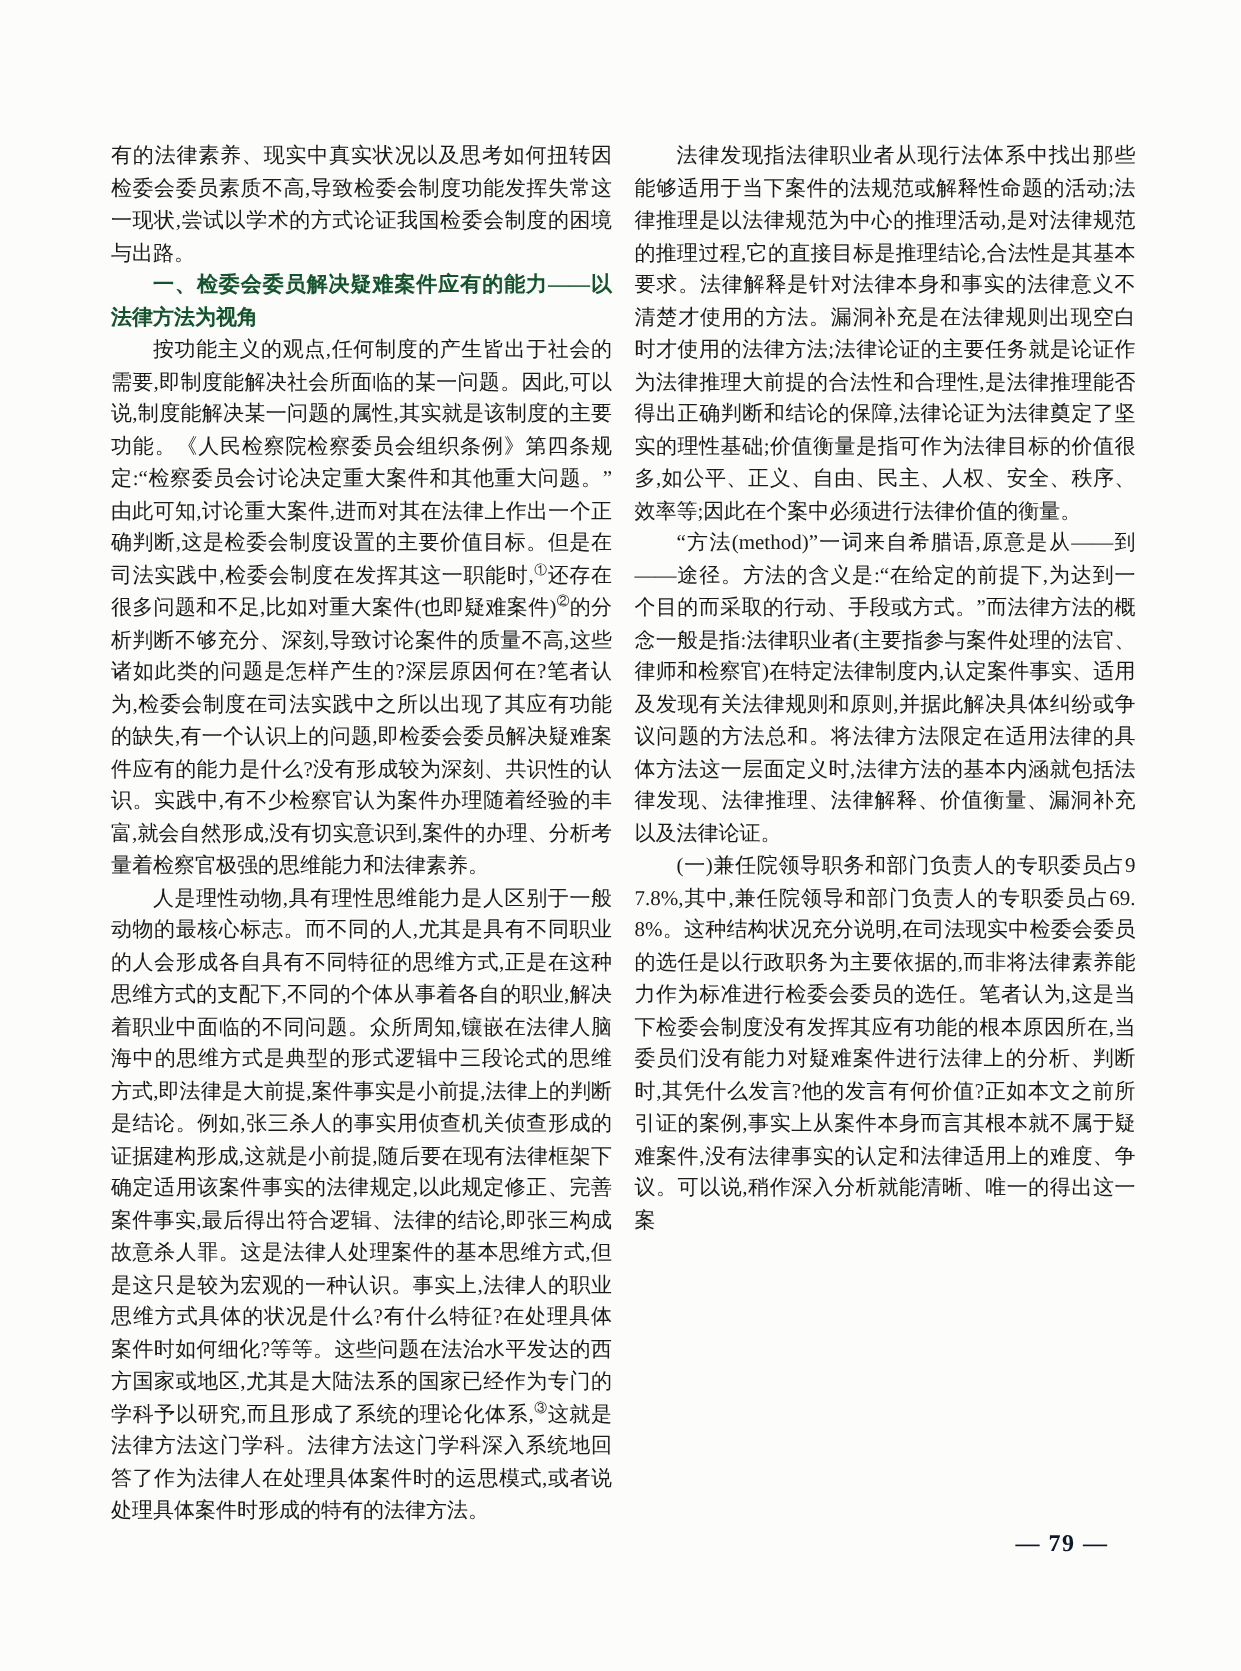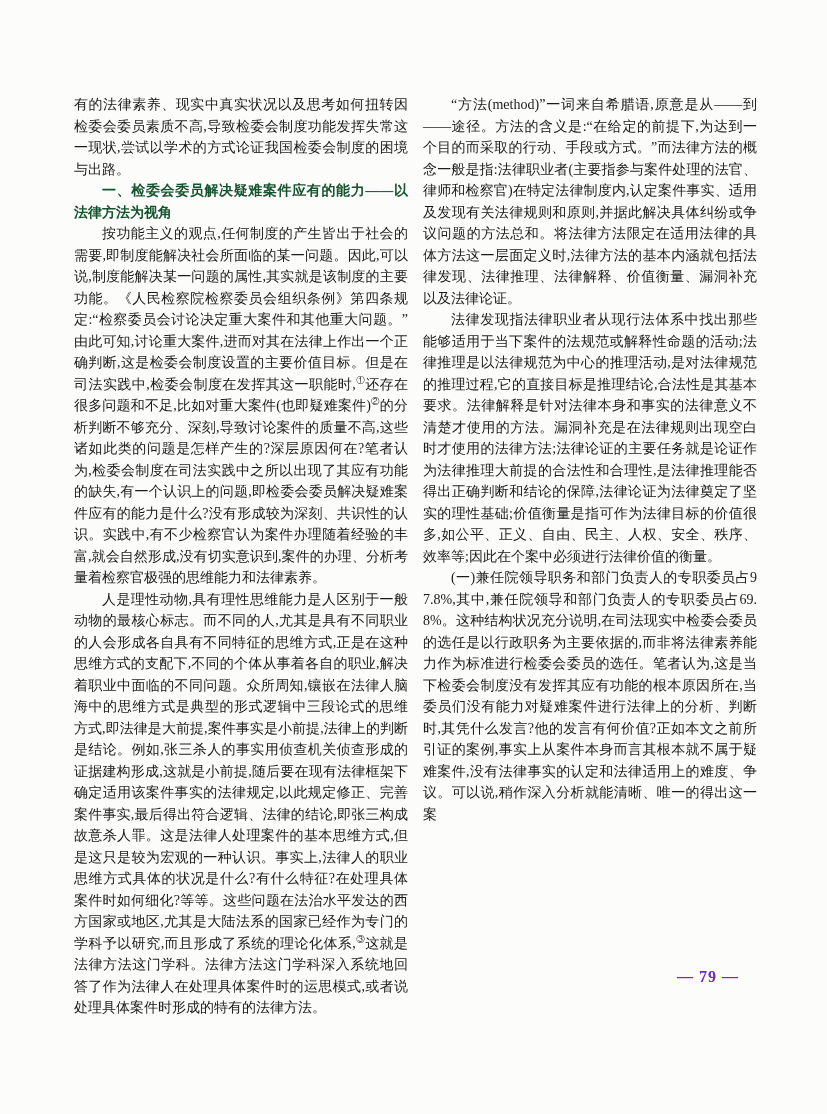--- a/index.html
+++ b/index.html
@@ -37,38 +37,38 @@
     font-weight: bold;
     color: #14532d;
   }
   sup.fnref {
     font-size: 8.5px;
     line-height: 0;
     vertical-align: super;
   }
   .page-number {
     position: absolute;
-    top: 968px;
+    top: 1021px;
     right: 88px;
     font-size: 16px;
     font-weight: bold;
     letter-spacing: 1px;
     white-space: nowrap;
-    color: #6d28d9;
+    color: #0f172a;
   }
 </style>
 </head>
 <body>
 
 <div class="page" style="background: rgb(252, 252, 251); color: rgb(26, 26, 26);">
   <div class="col col-left">
       <p class="block no-indent">有的法律素养、现实中真实状况以及思考如何扭转因检委会委员素质不高,导致检委会制度功能发挥失常这一现状,尝试以学术的方式论证我国检委会制度的困境与出路。</p>
       <p class="block heading">一、检委会委员解决疑难案件应有的能力——以法律方法为视角</p>
       <p class="block">按功能主义的观点,任何制度的产生皆出于社会的需要,即制度能解决社会所面临的某一问题。因此,可以说,制度能解决某一问题的属性,其实就是该制度的主要功能。《人民检察院检察委员会组织条例》第四条规定:“检察委员会讨论决定重大案件和其他重大问题。”由此可知,讨论重大案件,进而对其在法律上作出一个正确判断,这是检委会制度设置的主要价值目标。但是在司法实践中,检委会制度在发挥其这一职能时,<sup class="fnref">①</sup>还存在很多问题和不足,比如对重大案件(也即疑难案件)<sup class="fnref">②</sup>的分析判断不够充分、深刻,导致讨论案件的质量不高,这些诸如此类的问题是怎样产生的?深层原因何在?笔者认为,检委会制度在司法实践中之所以出现了其应有功能的缺失,有一个认识上的问题,即检委会委员解决疑难案件应有的能力是什么?没有形成较为深刻、共识性的认识。实践中,有不少检察官认为案件办理随着经验的丰富,就会自然形成,没有切实意识到,案件的办理、分析考量着检察官极强的思维能力和法律素养。</p>
       <p class="block">人是理性动物,具有理性思维能力是人区别于一般动物的最核心标志。而不同的人,尤其是具有不同职业的人会形成各自具有不同特征的思维方式,正是在这种思维方式的支配下,不同的个体从事着各自的职业,解决着职业中面临的不同问题。众所周知,镶嵌在法律人脑海中的思维方式是典型的形式逻辑中三段论式的思维方式,即法律是大前提,案件事实是小前提,法律上的判断是结论。例如,张三杀人的事实用侦查机关侦查形成的证据建构形成,这就是小前提,随后要在现有法律框架下确定适用该案件事实的法律规定,以此规定修正、完善案件事实,最后得出符合逻辑、法律的结论,即张三构成故意杀人罪。这是法律人处理案件的基本思维方式,但是这只是较为宏观的一种认识。事实上,法律人的职业思维方式具体的状况是什么?有什么特征?在处理具体案件时如何细化?等等。这些问题在法治水平发达的西方国家或地区,尤其是大陆法系的国家已经作为专门的学科予以研究,而且形成了系统的理论化体系,<sup class="fnref">③</sup>这就是法律方法这门学科。法律方法这门学科深入系统地回答了作为法律人在处理具体案件时的运思模式,或者说处理具体案件时形成的特有的法律方法。</p>
     </div>
   <div class="col col-right">
+      <p class="block">法律发现指法律职业者从现行法体系中找出那些能够适用于当下案件的法规范或解释性命题的活动;法律推理是以法律规范为中心的推理活动,是对法律规范的推理过程,它的直接目标是推理结论,合法性是其基本要求。法律解释是针对法律本身和事实的法律意义不清楚才使用的方法。漏洞补充是在法律规则出现空白时才使用的法律方法;法律论证的主要任务就是论证作为法律推理大前提的合法性和合理性,是法律推理能否得出正确判断和结论的保障,法律论证为法律奠定了坚实的理性基础;价值衡量是指可作为法律目标的价值很多,如公平、正义、自由、民主、人权、安全、秩序、效率等;因此在个案中必须进行法律价值的衡量。</p>
       <p class="block">“方法(method)”一词来自希腊语,原意是从——到——途径。方法的含义是:“在给定的前提下,为达到一个目的而采取的行动、手段或方式。”而法律方法的概念一般是指:法律职业者(主要指参与案件处理的法官、律师和检察官)在特定法律制度内,认定案件事实、适用及发现有关法律规则和原则,并据此解决具体纠纷或争议问题的方法总和。将法律方法限定在适用法律的具体方法这一层面定义时,法律方法的基本内涵就包括法律发现、法律推理、法律解释、价值衡量、漏洞补充以及法律论证。</p>
-      <p class="block">法律发现指法律职业者从现行法体系中找出那些能够适用于当下案件的法规范或解释性命题的活动;法律推理是以法律规范为中心的推理活动,是对法律规范的推理过程,它的直接目标是推理结论,合法性是其基本要求。法律解释是针对法律本身和事实的法律意义不清楚才使用的方法。漏洞补充是在法律规则出现空白时才使用的法律方法;法律论证的主要任务就是论证作为法律推理大前提的合法性和合理性,是法律推理能否得出正确判断和结论的保障,法律论证为法律奠定了坚实的理性基础;价值衡量是指可作为法律目标的价值很多,如公平、正义、自由、民主、人权、安全、秩序、效率等;因此在个案中必须进行法律价值的衡量。</p>
       <p class="block">(一)兼任院领导职务和部门负责人的专职委员占97.8%,其中,兼任院领导和部门负责人的专职委员占69.8%。这种结构状况充分说明,在司法现实中检委会委员的选任是以行政职务为主要依据的,而非将法律素养能力作为标准进行检委会委员的选任。笔者认为,这是当下检委会制度没有发挥其应有功能的根本原因所在,当委员们没有能力对疑难案件进行法律上的分析、判断时,其凭什么发言?他的发言有何价值?正如本文之前所引证的案例,事实上从案件本身而言其根本就不属于疑难案件,没有法律事实的认定和法律适用上的难度、争议。可以说,稍作深入分析就能清晰、唯一的得出这一案</p>
     </div>
   <div class="page-number">— 79 —</div>
 </div>
 
 </body></html>

